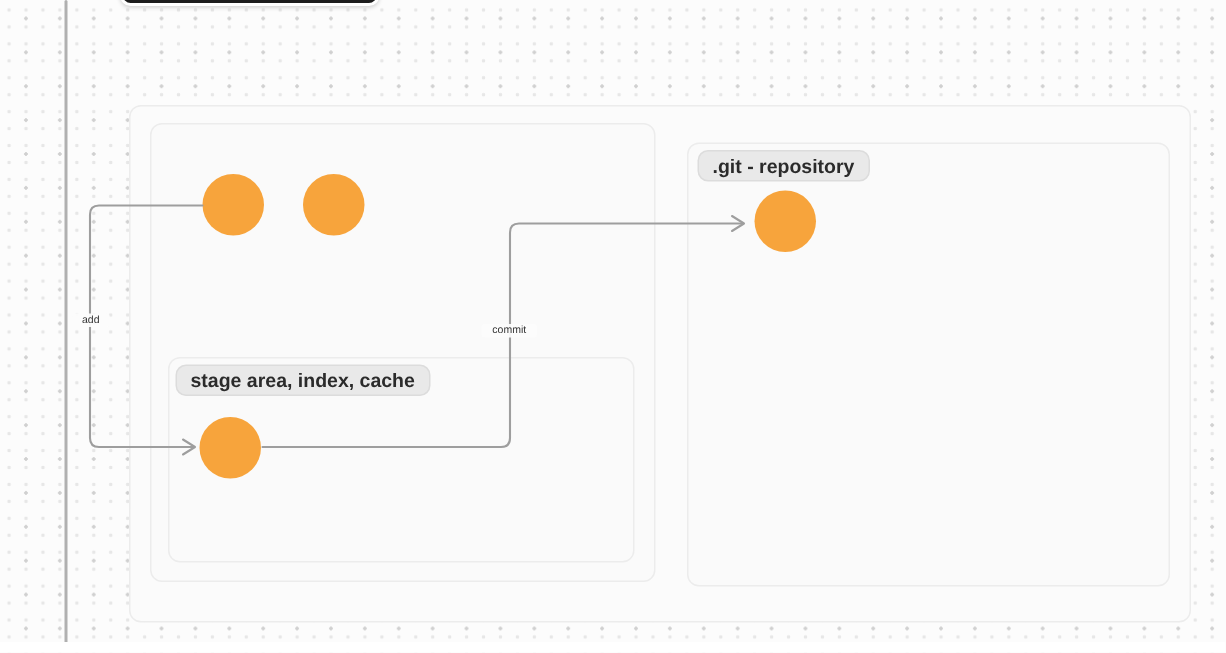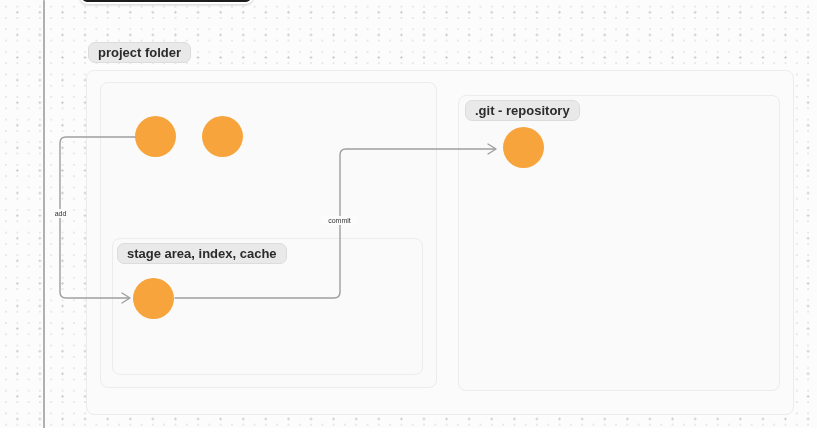--- a/index.html
+++ b/index.html
@@ -80,21 +80,20 @@
 
   <div class="vline"></div>
 
   <div class="dark-pill"></div>
 
   <div class="box project"></div>
   <div class="box working"></div>
   <div class="box stage"></div>
   <div class="box git"></div>
 
-  <div class="pill project">project folder</div>
   <div class="pill git">.git - repository</div>
   <div class="pill stage">stage area, index, cache</div>
 
   <div class="circle wd1"></div>
   <div class="circle wd2"></div>
   <div class="circle staged"></div>
   <div class="circle committed"></div>
 
   <svg class="connectors" viewBox="0 0 817 435">
     <g>

